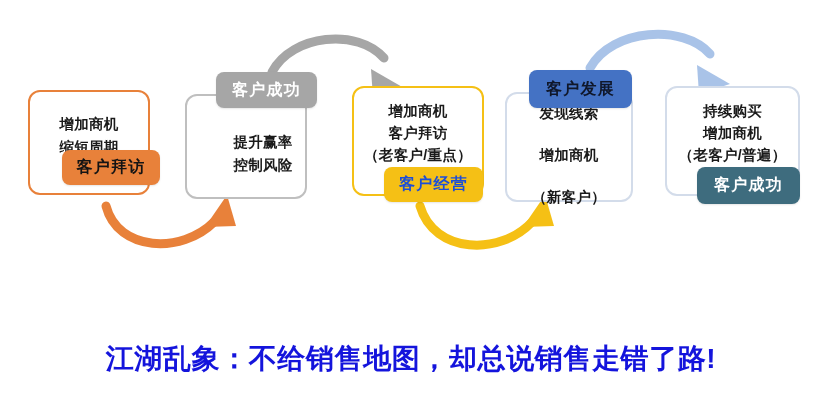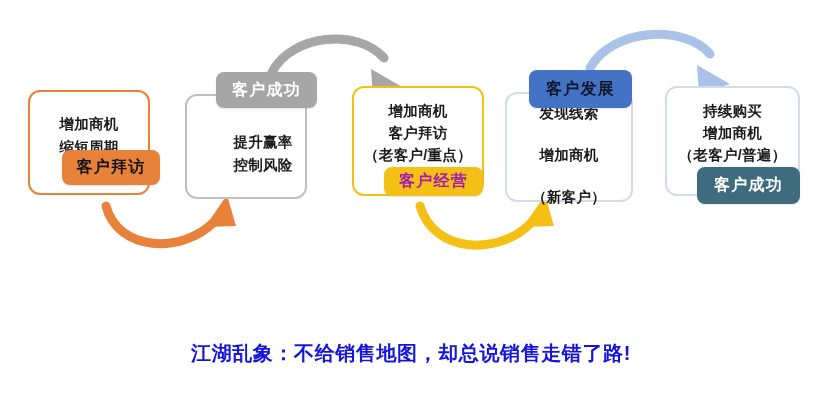--- a/index.html
+++ b/index.html
@@ -65,21 +65,21 @@
     color: #ffffff;
     box-shadow: 0 1px 2px rgba(0,0,0,0.10);
   }
   
   #caption {
     position: absolute;
     left: 0;
     top: 340px;
     width: 822px;
     text-align: center;
-    font-size: 20px;
+    font-size: 28px;
     font-weight: bold;
     color: #1414dc;
     letter-spacing: 0.6px;
     white-space: nowrap;
   }
 </style>
 </head>
 <body>
 
 <div id="canvas">
@@ -126,21 +126,21 @@
       <span>客户成功</span>
     </div>
   </div>
 
   <div class="stage" style="left:352px; top:86px; width:195px; height:132px;">
     <div class="card" style="width:132px; height:110px; border-color:#F5C015; padding-bottom:16px;">
       <div class="card-line">增加商机</div>
       <div class="card-line">客户拜访</div>
       <div class="card-line">（老客户/重点）</div>
     </div>
-    <div class="chip" style="left:32px; top:81px; width:99px; height:29px; background:#F5C015; color:#a21caf;">
+    <div class="chip" style="left:32px; top:81px; width:99px; height:35px; background:#F5C015; color:#1d4ed8;">
       <span>客户经营</span>
     </div>
   </div>
 
   <div class="stage" style="left:505px; top:66px; width:190px; height:150px;">
     <div class="card" style="top:26px; left:0; width:128px; height:110px; border-color:#D3DCEA; padding-top:16px;gap:20px;">
       <div class="card-line">发现线索</div>
       <div class="card-line">增加商机</div>
       <div class="card-line">（新客户）</div>
     </div>

